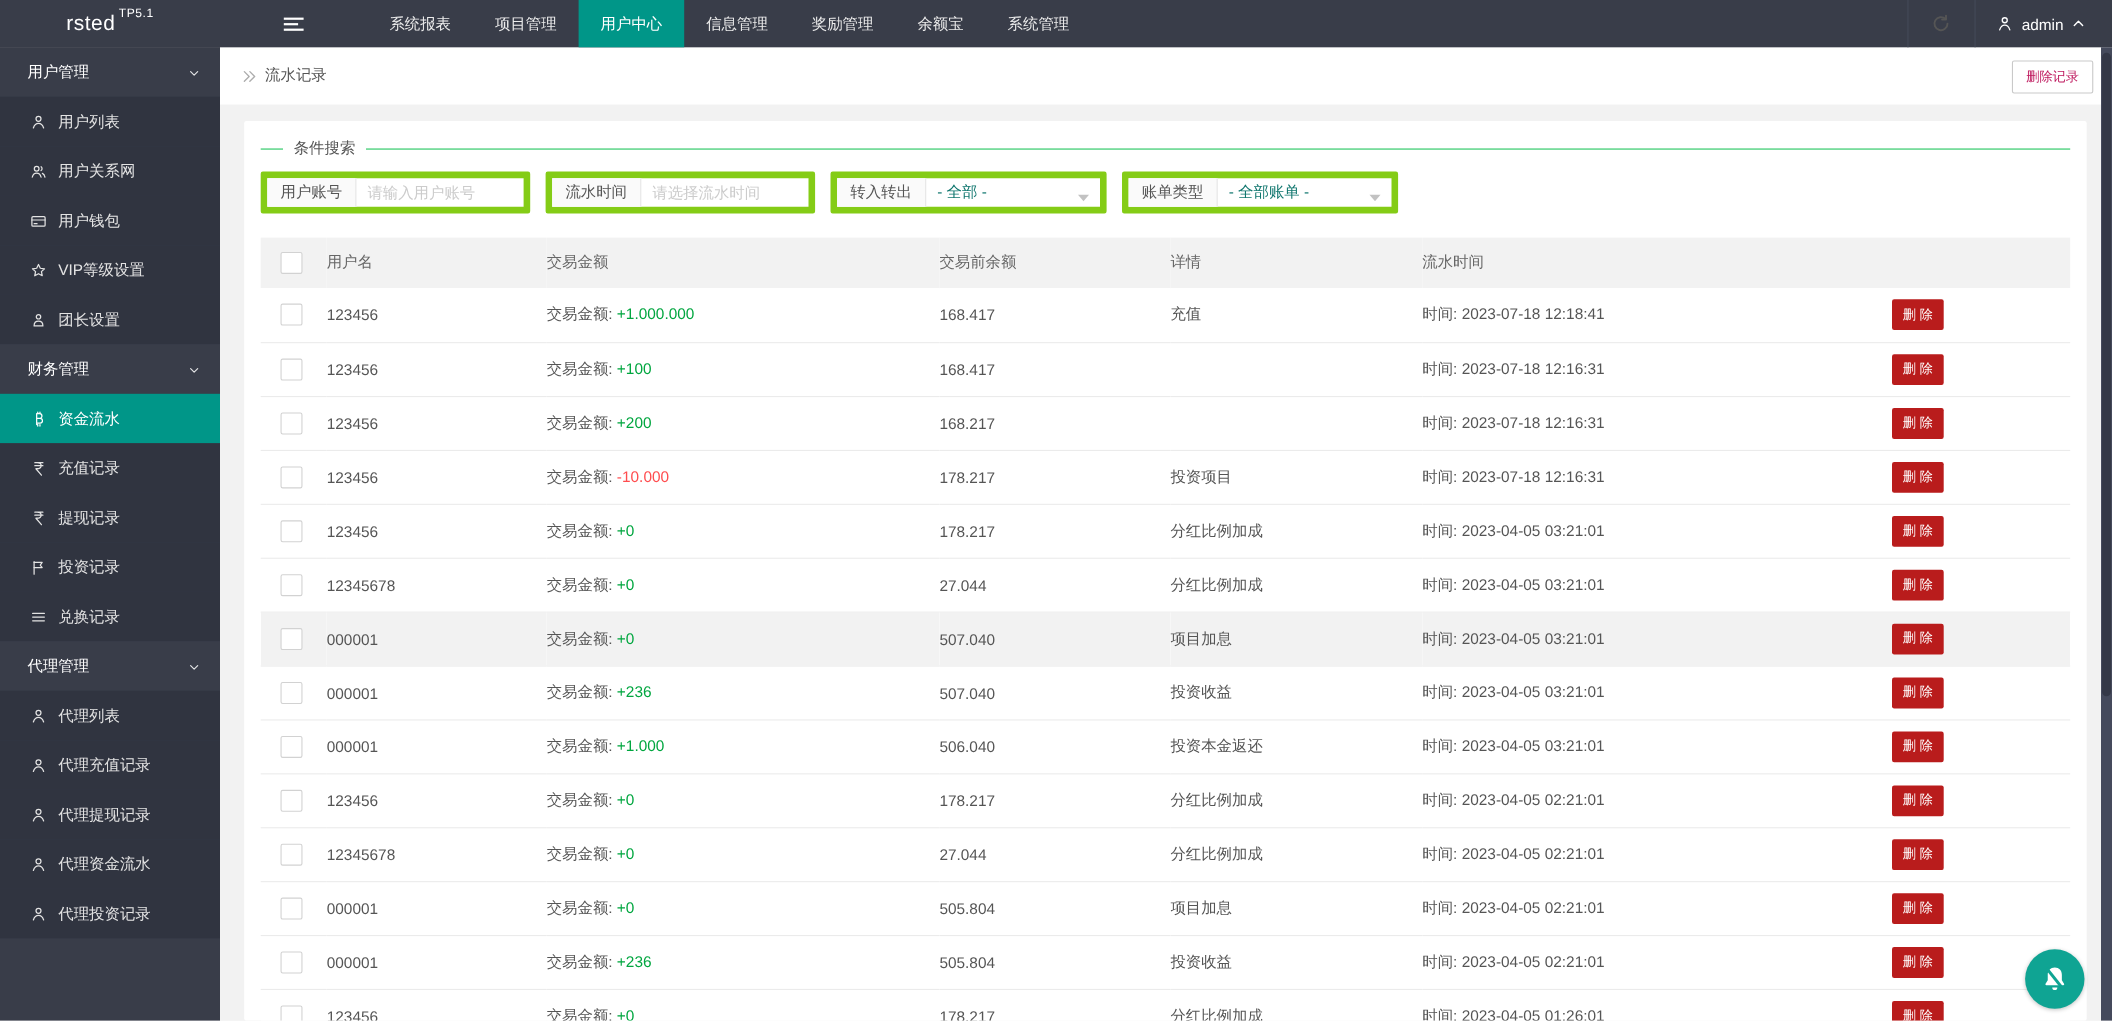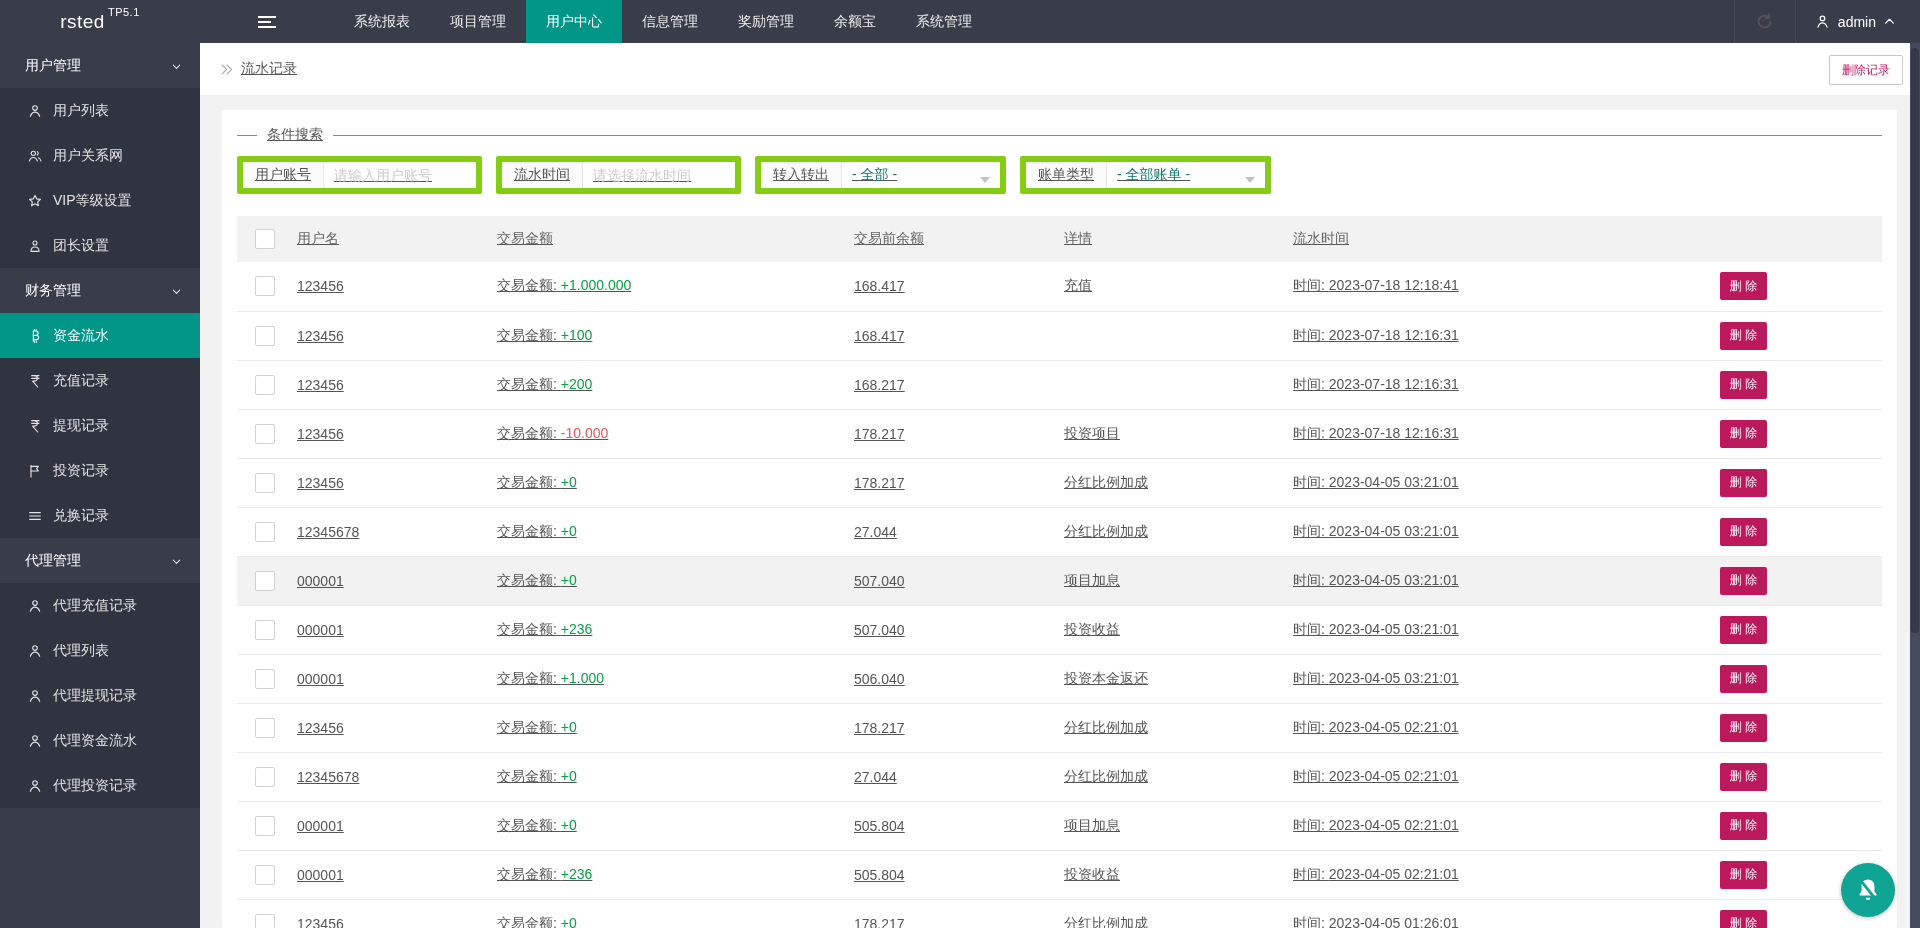--- a/index.html
+++ b/index.html
@@ -30,21 +30,21 @@
   
   .sidebar { position:absolute; top:43px; left:0; width:200px; height:885px; background:#393D49; }
   .side-list { list-style:none; margin:0; padding:0; }
   .side-item { height:45px; display:flex; align-items:center; padding-left:26px; background:#303440; color:#e3e3e3; cursor:pointer; position:relative; }
   .side-item.header { background:#393D49; color:#fff; padding-left:25px; }
   .side-item.active { background:#009688; color:#fff; }
   .s-icon { width:17px; height:17px; margin-right:10px; display:inline-flex; align-items:center; justify-content:center; }
   .s-caret { position:absolute; right:18px; top:50%; margin-top:-5px; opacity:.85; }
 
   
-  .main { position:absolute; left:200px; top:43px; width:1710px; height:772px;text-decoration:underline; }
+  .main { position:absolute; left:200px; top:43px; width:1710px; height:772px; }
   .crumb-bar { height:52px; background:#fff; display:flex; align-items:center; padding-left:19px; position:relative; }
   .crumb-icon { color:#adadad; margin-right:7px; display:inline-flex; }
   .crumb-label { color:#555; }
   .btn-del-records { position:absolute; right:7px; top:12px; height:30px; padding:0 12px; background:#fff; border:1px solid #c9c9c9; border-radius:2px; font-size:12px; color:#be185d; cursor:pointer; }
 
   .card { margin:15px 13px 0 22px; height:818px; background:#fff; border-radius:2px; padding:15px; overflow:hidden; }
 
   
   .field-box { border:none; border-top:1px solid #22c55e; margin:1px 0 0; padding:0; }
   .field-box legend { margin-left:20px; padding:0 10px; color:#555; font-size:14px; }
@@ -62,21 +62,21 @@
   .flow-table th { font-weight:normal; text-align:left; color:#666; padding:0; }
   .flow-table tbody tr { height:49px; background:#fff; }
   .flow-table tbody tr + tr { border-top:1px solid #ebebeb; }
   .flow-table tbody tr.hl { background:#f2f2f2; }
   .flow-table td { padding:0; overflow:hidden; white-space:nowrap; }
   .cb-cell { padding-left:18px !important; }
   .cb { width:20px; height:20px; border:1px solid #d2d2d2; border-radius:2px; background:#fff; display:inline-block; vertical-align:middle; cursor:pointer; }
   .amt-prefix { color:#555; }
   .green { color:#00a63f; }
   .red { color:#ff4d4f; }
-  .del-btn { width:47px; height:28px; background:#be185d; color:#fff; border:none; border-radius:2px; font-size:12px; cursor:pointer; padding:0; font-family:inherit; }
+  .del-btn { width:47px; height:28px; background:#b91c1c; color:#fff; border:none; border-radius:2px; font-size:12px; cursor:pointer; padding:0; font-family:inherit; }
 
   
   .right-strip { position:absolute; right:0; top:43px; width:10px; height:885px; background:#454a5c; }
   .right-strip .thumb { position:absolute; left:1px; top:5px; width:8px; height:585px; background:#343847; border-radius:4px; }
 
   
   .float-btn { position:absolute; left:1841px; top:863px; width:54px; height:54px; border-radius:50%; background:#0fa493; display:flex; align-items:center; justify-content:center; cursor:pointer; box-shadow:0 1px 4px rgba(0,0,0,.25); }
 </style>
 </head>
 <body>
@@ -173,20 +173,31 @@
             <path d="M15.5 5.4a3.2 3.2 0 0 1 0 5.2"></path>
             <path d="M17.3 14.5c1.8.8 3 2.4 3.5 5"></path>
           </svg>
         </span>
         <span class="s-label">用户关系网</span>
 
       </li>
       <li class="side-item">
         <span class="s-icon">
           <svg width="16" height="16" viewBox="0 0 24 24" fill="none" stroke="currentColor" stroke-width="1.7" stroke-linecap="round" stroke-linejoin="round">
+            <rect x="3" y="6" width="18" height="13" rx="1.5"></rect>
+            <path d="M3 10.5h18"></path>
+            <path d="M6 15.5h4"></path>
+          </svg>
+        </span>
+        <span class="s-label">用户钱包</span>
+
+      </li>
+      <li class="side-item">
+        <span class="s-icon">
+          <svg width="16" height="16" viewBox="0 0 24 24" fill="none" stroke="currentColor" stroke-width="1.7" stroke-linecap="round" stroke-linejoin="round">
             <path d="M12 3.6l2.5 5.2 5.7.7-4.2 3.9 1.1 5.6-5.1-2.8-5.1 2.8 1.1-5.6-4.2-3.9 5.7-.7z"></path>
           </svg>
         </span>
         <span class="s-label">VIP等级设置</span>
 
       </li>
       <li class="side-item">
         <span class="s-icon">
           <svg width="16" height="16" viewBox="0 0 24 24" fill="none" stroke="currentColor" stroke-width="1.7" stroke-linecap="round" stroke-linejoin="round">
             <circle cx="12" cy="7.5" r="3"></circle>
@@ -260,31 +271,31 @@
           </svg>
         </span>
       </li>
       <li class="side-item">
         <span class="s-icon">
           <svg width="16" height="16" viewBox="0 0 24 24" fill="none" stroke="currentColor" stroke-width="1.7" stroke-linecap="round" stroke-linejoin="round">
             <circle cx="12" cy="7.6" r="3.4"></circle>
             <path d="M5 20c1.4-4.2 4-6.3 7-6.3s5.6 2.1 7 6.3"></path>
           </svg>
         </span>
-        <span class="s-label">代理充值记录</span>
+        <span class="s-label">代理列表</span>
 
       </li>
       <li class="side-item">
         <span class="s-icon">
           <svg width="16" height="16" viewBox="0 0 24 24" fill="none" stroke="currentColor" stroke-width="1.7" stroke-linecap="round" stroke-linejoin="round">
             <circle cx="12" cy="7.6" r="3.4"></circle>
             <path d="M5 20c1.4-4.2 4-6.3 7-6.3s5.6 2.1 7 6.3"></path>
           </svg>
         </span>
-        <span class="s-label">代理列表</span>
+        <span class="s-label">代理充值记录</span>
 
       </li>
       <li class="side-item">
         <span class="s-icon">
           <svg width="16" height="16" viewBox="0 0 24 24" fill="none" stroke="currentColor" stroke-width="1.7" stroke-linecap="round" stroke-linejoin="round">
             <circle cx="12" cy="7.6" r="3.4"></circle>
             <path d="M5 20c1.4-4.2 4-6.3 7-6.3s5.6 2.1 7 6.3"></path>
           </svg>
         </span>
         <span class="s-label">代理提现记录</span>

